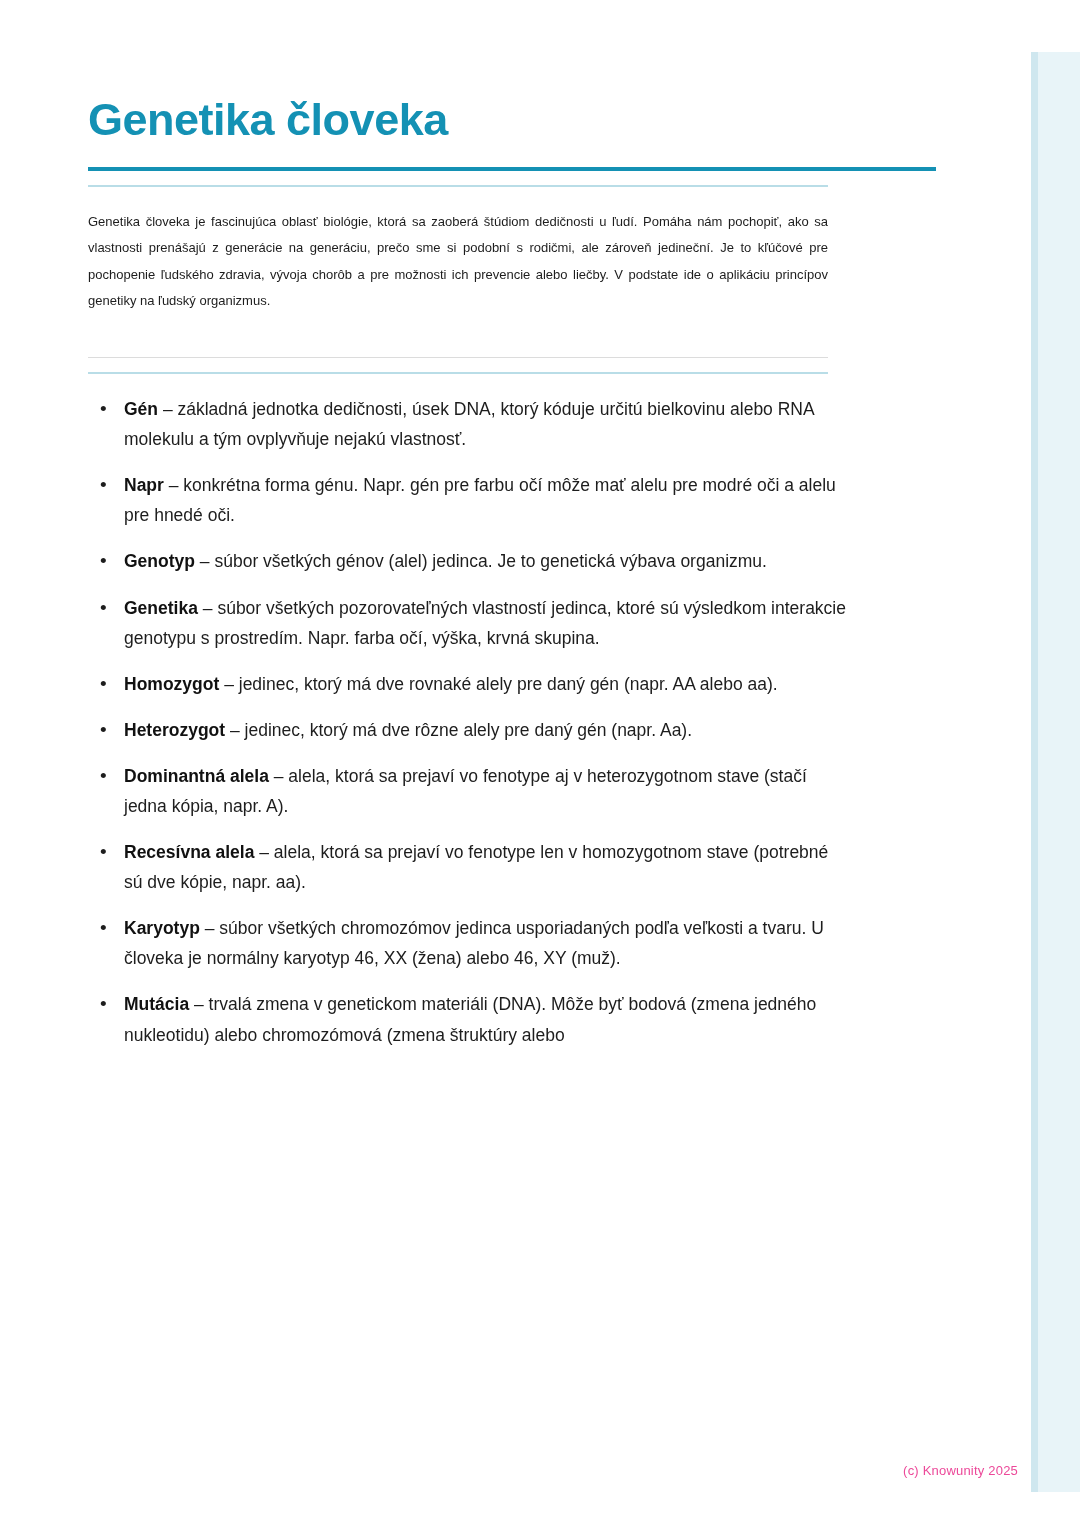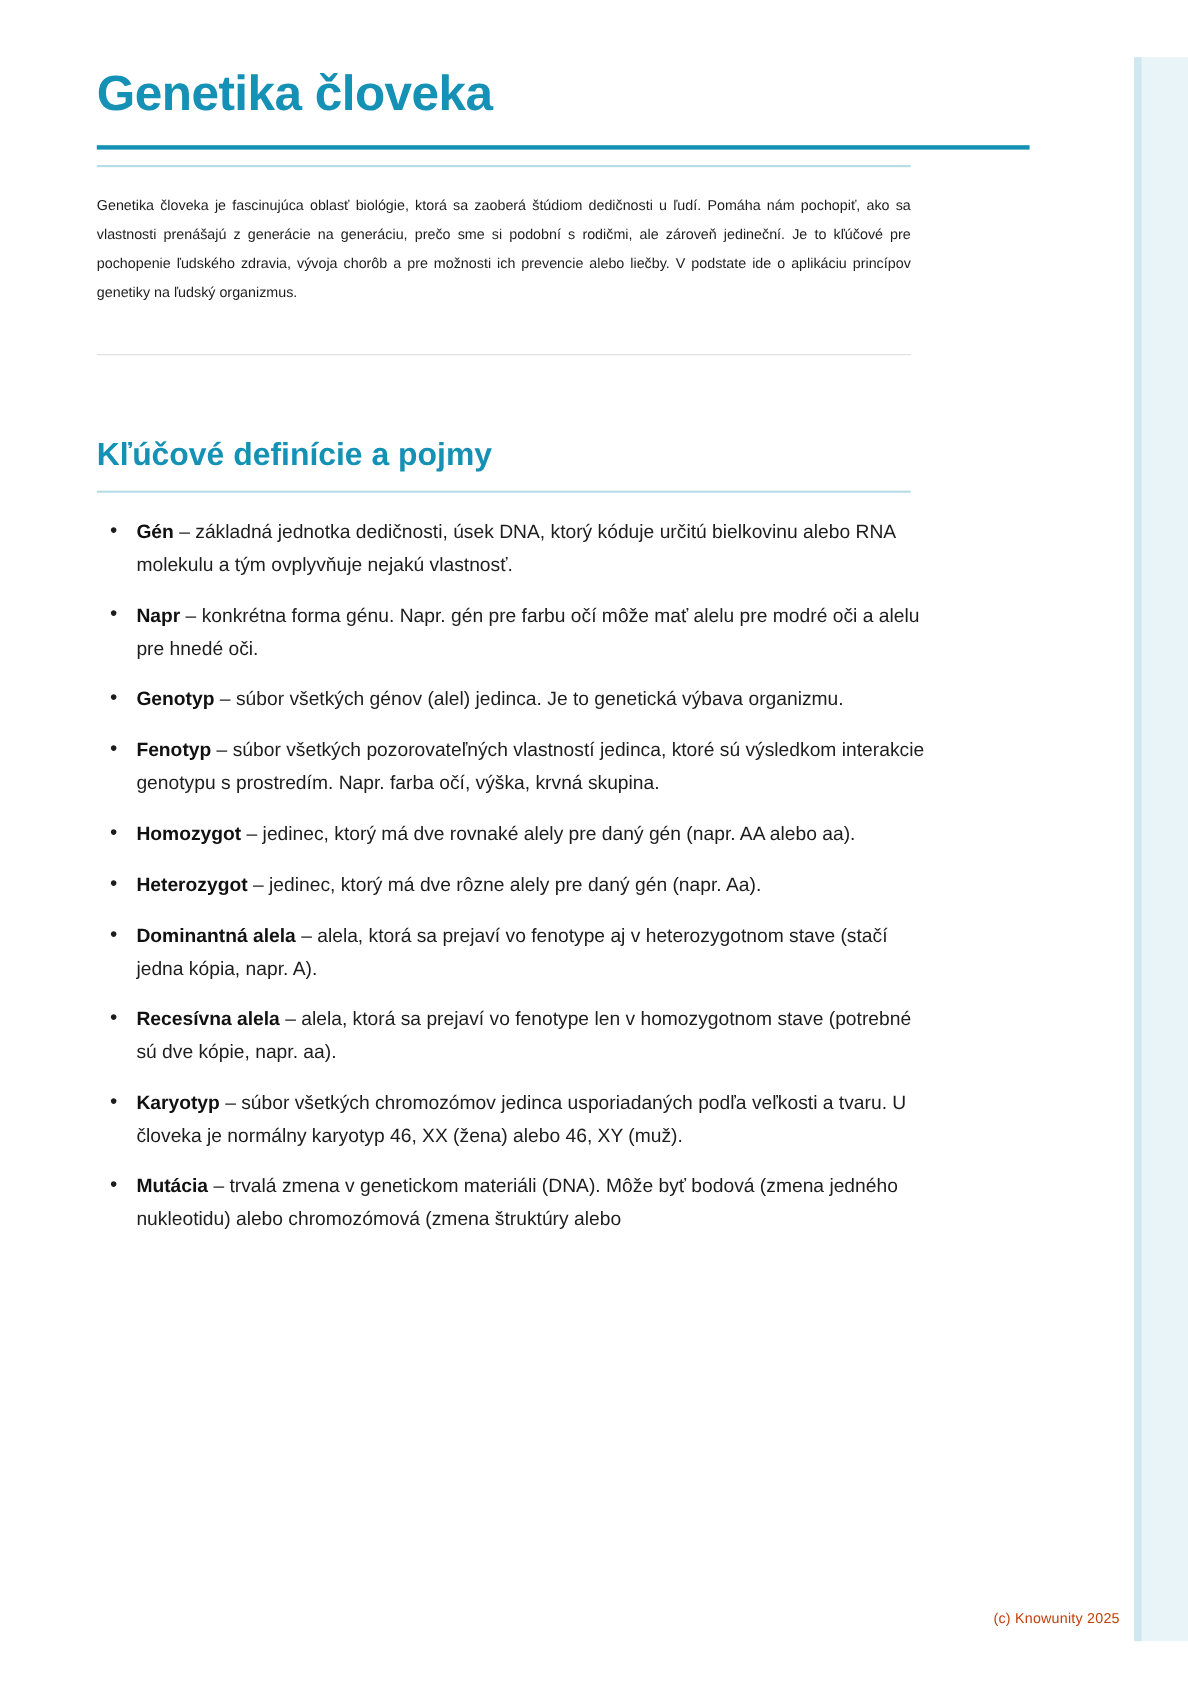--- a/index.html
+++ b/index.html
@@ -43,21 +43,21 @@
     left: 88px;
     top: 0;
     width: 750px;
   }
   h1.doc-title {
     color: #1491b4;
     font-size: 45px;
     font-weight: bold;
     letter-spacing: -0.5px;
     margin: 0;
-    padding-top: 60px;
+    padding-top: 95px;
     line-height: 1.1;
   }
   .title-rule {
     margin-top: 22px;
     width: 848px;
     height: 4px;
     background: #1491b4;
   }
   h2.section-title {
     color: #1491b4;
@@ -114,21 +114,21 @@
   }
   ul.terms li b {
     font-weight: bold;
     color: #111;
   }
   .watermark {
     position: absolute;
     right: 62px;
     bottom: 50px;
     font-size: 13px;
-    color: #c2410c;
+    color: #ec4899;
     letter-spacing: 0.2px;
   }
 </style>
 </head>
 <body>
 
 <div class="page">
 
   <div class="right-bar-inner"></div>
   <div class="right-bar-outer"></div>
@@ -136,39 +136,38 @@
   <div class="content">
 
     <h1 class="doc-title">Genetika človeka</h1>
     <div class="title-rule"></div>
 
     <div class="section-rule"></div>
     <p class="body-text">Genetika človeka je fascinujúca oblasť biológie, ktorá sa zaoberá štúdiom dedičnosti u ľudí. Pomáha nám pochopiť, ako sa vlastnosti prenášajú z generácie na generáciu, prečo sme si podobní s rodičmi, ale zároveň jedineční. Je to kľúčové pre pochopenie ľudského zdravia, vývoja chorôb a pre možnosti ich prevencie alebo liečby. V podstate ide o aplikáciu princípov genetiky na ľudský organizmus.</p>
 
     <div class="divider"></div>
 
-    <h2 class="section-title second">Kľúčové definície a pojmy</h2>
     <div class="section-rule"></div>
 
     <ul class="terms">
       <li>
         <span class="bullet">•</span>
         <b>Gén</b><span> – základná jednotka dedičnosti, úsek DNA, ktorý kóduje určitú bielkovinu alebo RNA molekulu a tým ovplyvňuje nejakú vlastnosť.</span>
       </li>
       <li>
         <span class="bullet">•</span>
         <b>Napr</b><span> – konkrétna forma génu. Napr. gén pre farbu očí môže mať alelu pre modré oči a alelu pre hnedé oči.</span>
       </li>
       <li>
         <span class="bullet">•</span>
         <b>Genotyp</b><span> – súbor všetkých génov (alel) jedinca. Je to genetická výbava organizmu.</span>
       </li>
       <li>
         <span class="bullet">•</span>
-        <b>Fenotyp</b><span> – súbor všetkých pozorovateľných vlastností jedinca, ktoré sú výsledkom interakcie genotypu s prostredím. Napr. farba očí, výška, krvná skupina.</span>
+        <b>Genetika</b><span> – súbor všetkých pozorovateľných vlastností jedinca, ktoré sú výsledkom interakcie genotypu s prostredím. Napr. farba očí, výška, krvná skupina.</span>
       </li>
       <li>
         <span class="bullet">•</span>
         <b>Homozygot</b><span> – jedinec, ktorý má dve rovnaké alely pre daný gén (napr. AA alebo aa).</span>
       </li>
       <li>
         <span class="bullet">•</span>
         <b>Heterozygot</b><span> – jedinec, ktorý má dve rôzne alely pre daný gén (napr. Aa).</span>
       </li>
       <li>

